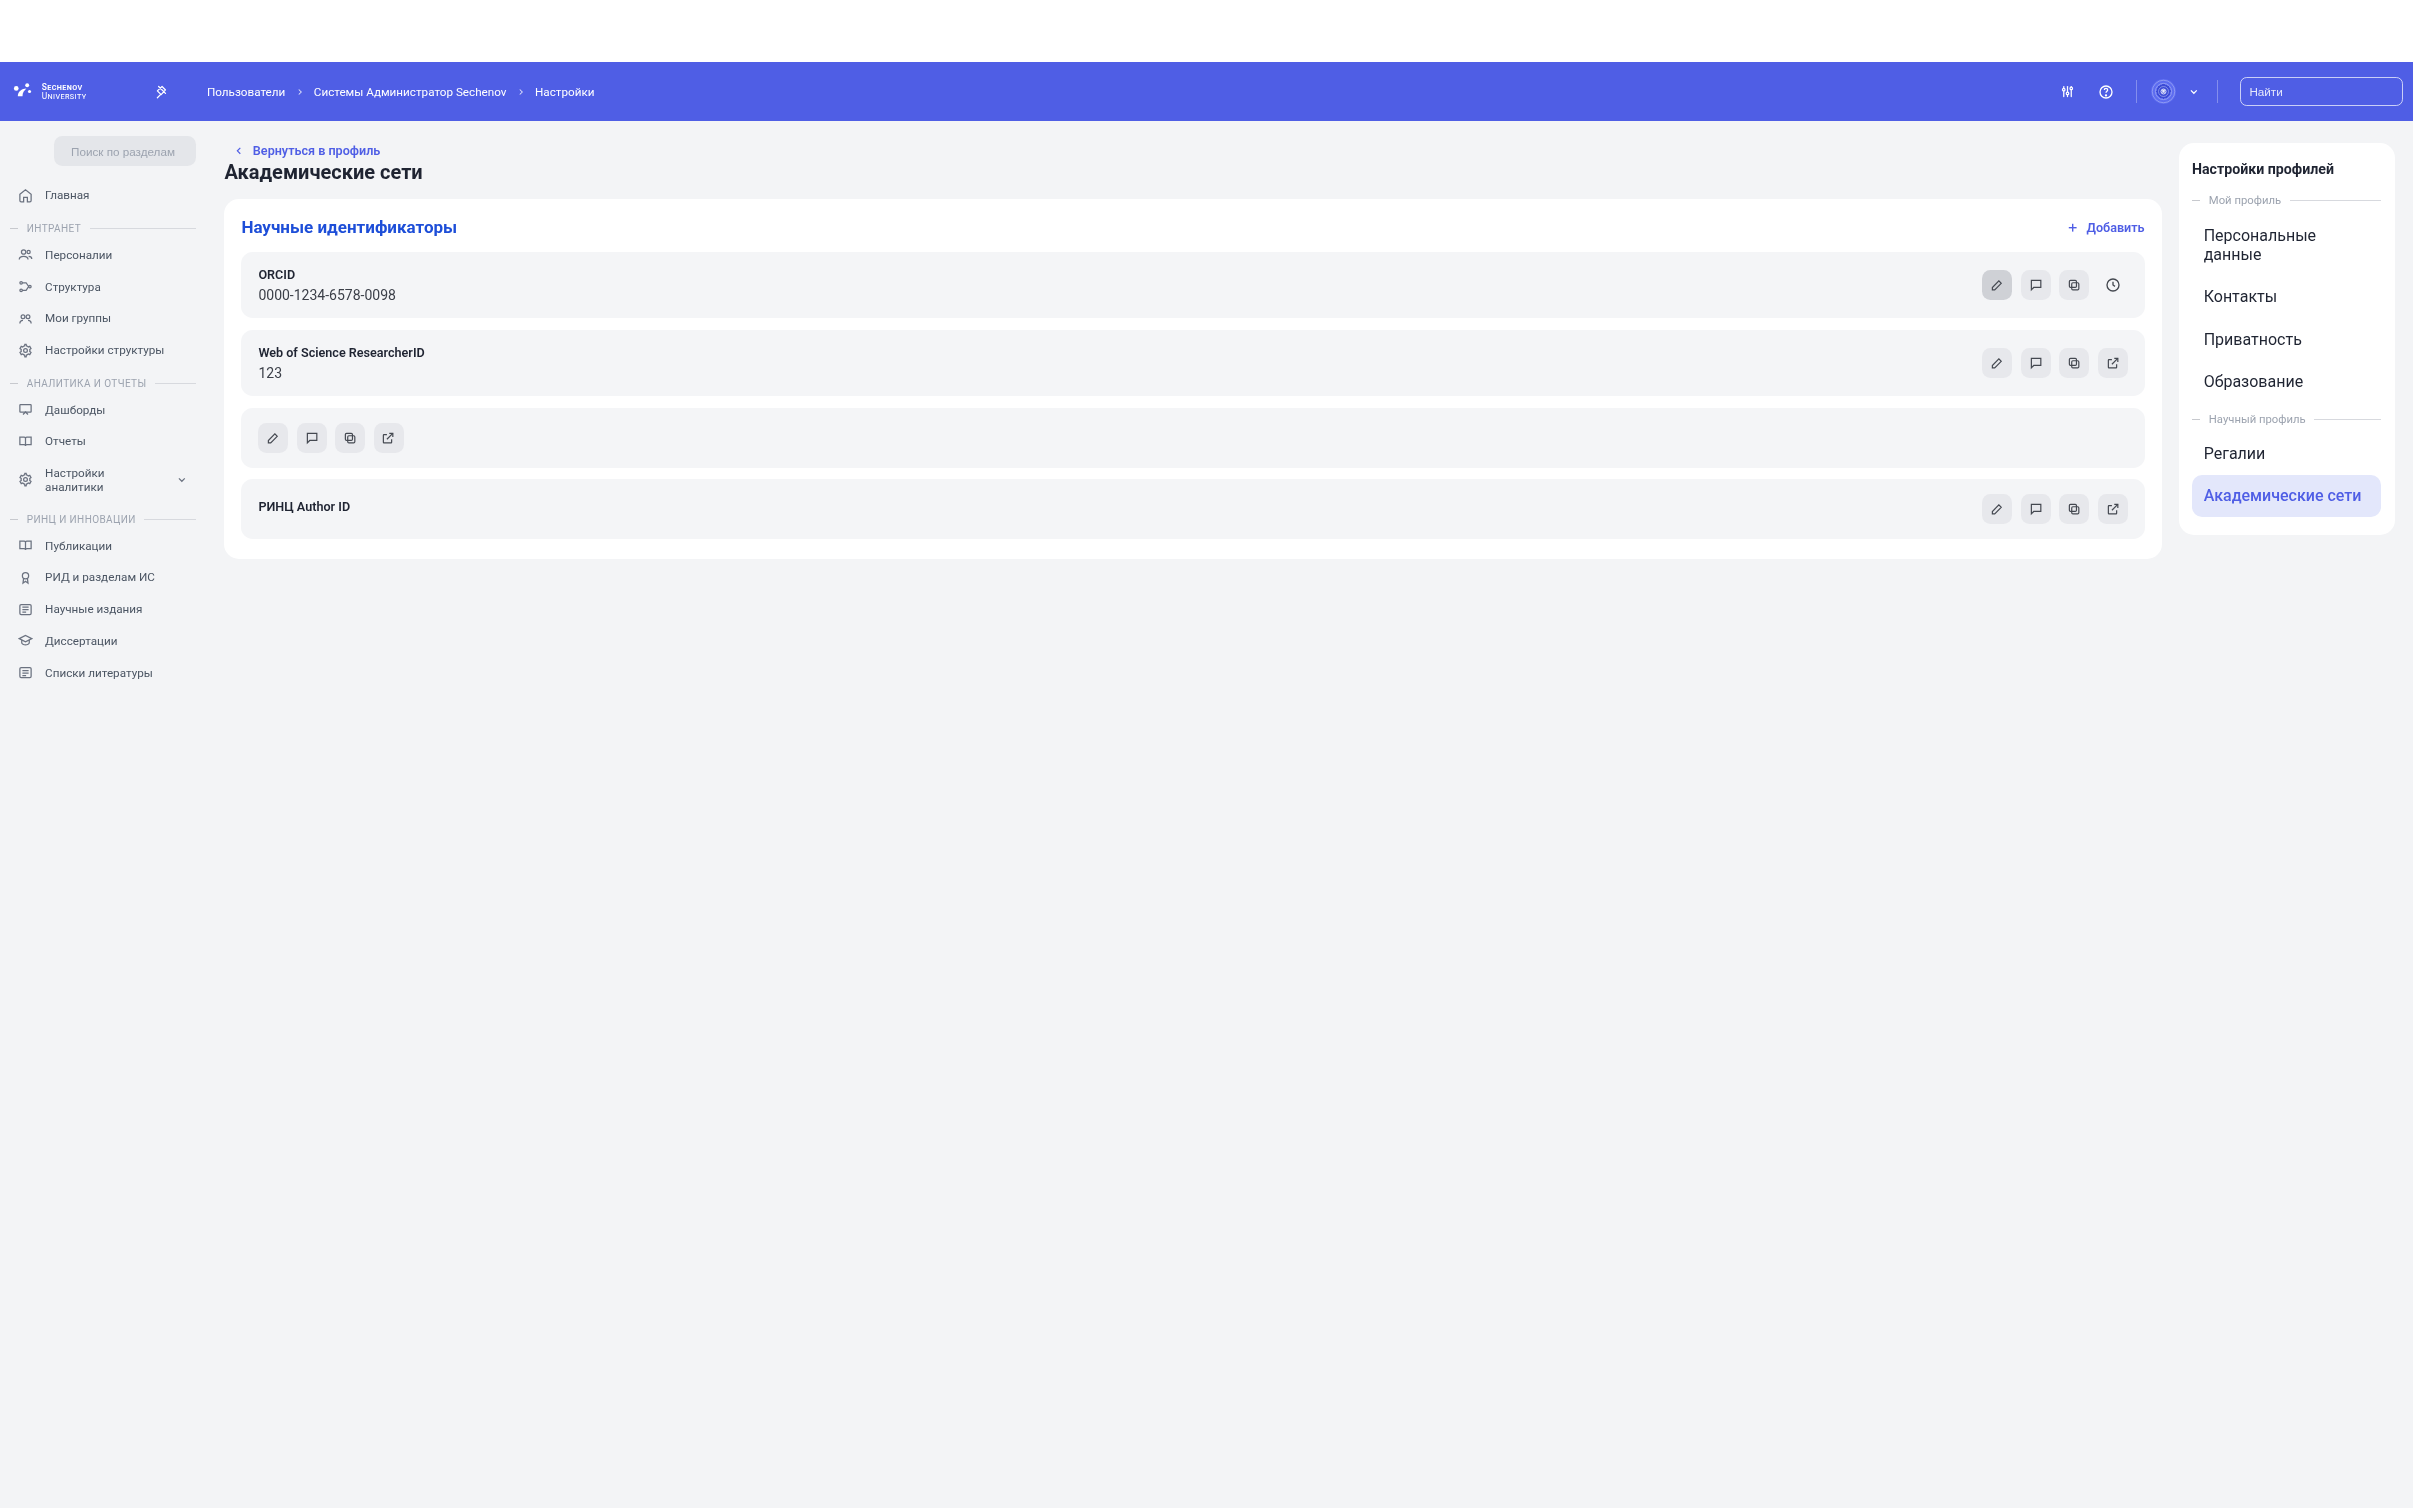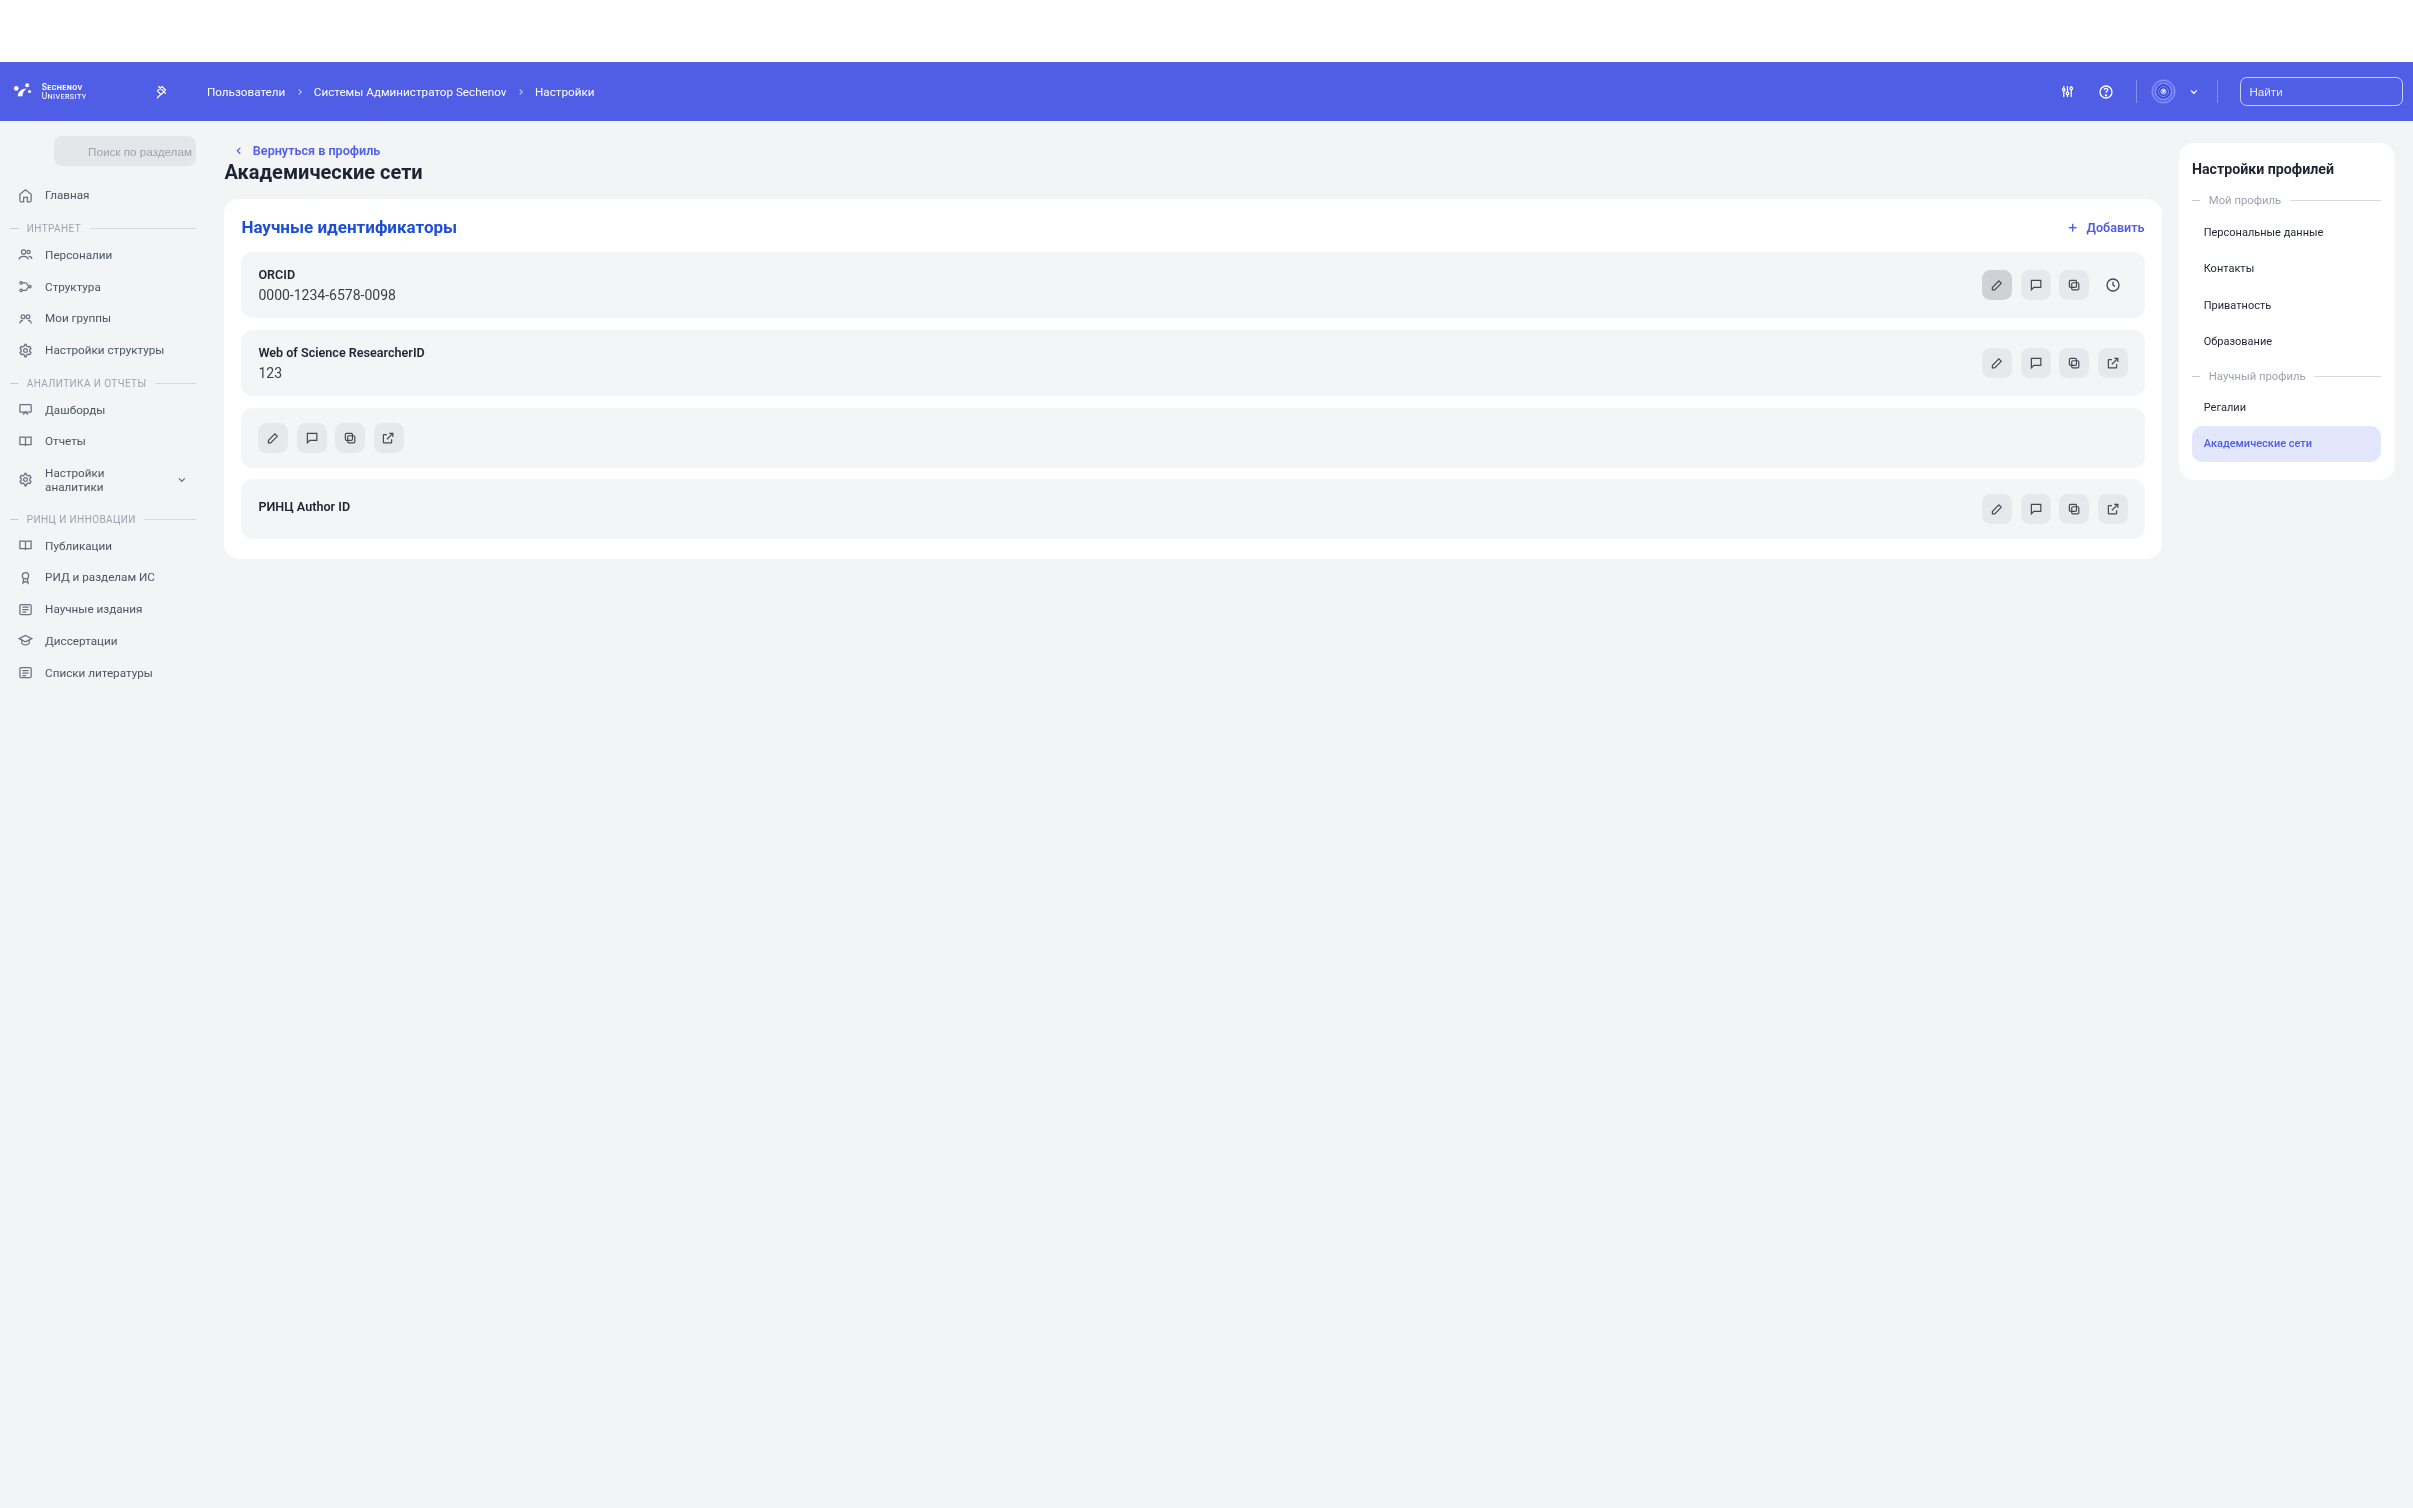--- a/index.html
+++ b/index.html
@@ -110,21 +110,21 @@
     width: 206px;
     background: #f3f4f6;
     padding: 15px 10px 34px 10px;
   }
   .side-search {
     display:flex; 
     background: #e4e6ea;
     border-radius: 8.4px;
     height: 30px;
     padding: 0 10px;
-    gap: 24px;
+    gap: 7px;
     color: #9ca3af;
     margin-bottom: 13.4px;
     margin-left: 44px;
   }
   .side-search input {
     flex:1; border:none; background:transparent; outline:none;
     font-size: 11.7px; color:#6b7280;
   }
   .side-search input::placeholder { color:#9ca3af; }
   .side-item {
@@ -230,21 +230,21 @@
   .right-group {
     display:flex; align-items:center; gap:8.4px;
     color:#9ca3af; font-size:11.3px;
     margin: 10px 0 6.7px;
   }
   .right-group .dash { width:8.4px; height:0.8px; background:#c7c9ce;}
   .right-group .line { flex:1; height:0.8px; background:#d7d9de;}
   .right-item {
     padding: 11.7px 11.7px;
     border-radius: 10px;
-    font-size: 11px;
+    font-size: 16px;
     color:#1f2432;
     cursor:pointer;
   }
   .right-item.active {
     background: #e3e7fb;
     color: #4f5ee5;
     font-weight: 500;
   }
 
   svg { display:block; }

